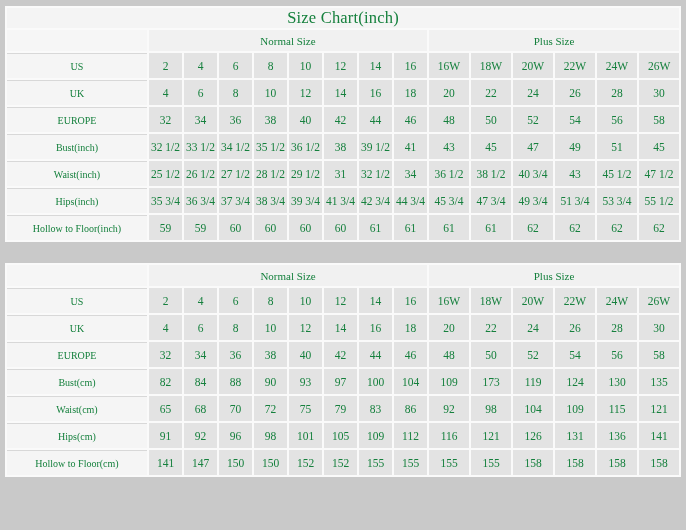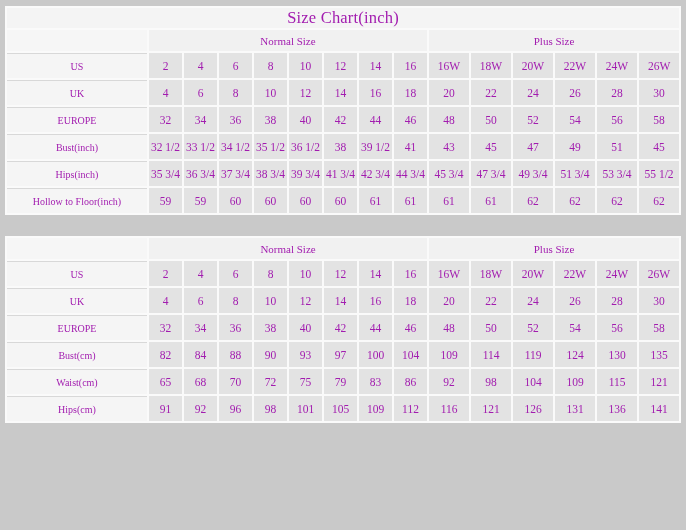--- a/index.html
+++ b/index.html
@@ -17,21 +17,21 @@
     display: flex;
     flex-direction: column;
     gap: 21px;
   }
   table.size-table {
     width: 676px;
     table-layout: fixed;
     border-collapse: separate;
     border-spacing: 2px;
     background: #fafafa;
-    color: #a21caf;
+    color: #15803d;
   }
   table.size-table th, table.size-table td {
     padding: 0;
     overflow: hidden;
     white-space: nowrap;
     text-align: center;
     font-weight: normal;
   }
   .title-cell {
     background: #f4f4f4;
@@ -155,20 +155,37 @@
           <td class="data-cell">39 1/2</td>
           <td class="data-cell">41</td>
           <td class="data-cell">43</td>
           <td class="data-cell">45</td>
           <td class="data-cell">47</td>
           <td class="data-cell">49</td>
           <td class="data-cell">51</td>
           <td class="data-cell">45</td>
         </tr>
         <tr>
+          <th class="row-label">Waist(inch)</th>
+          <td class="data-cell">25 1/2</td>
+          <td class="data-cell">26 1/2</td>
+          <td class="data-cell">27 1/2</td>
+          <td class="data-cell">28 1/2</td>
+          <td class="data-cell">29 1/2</td>
+          <td class="data-cell">31</td>
+          <td class="data-cell">32 1/2</td>
+          <td class="data-cell">34</td>
+          <td class="data-cell">36 1/2</td>
+          <td class="data-cell">38 1/2</td>
+          <td class="data-cell">40 3/4</td>
+          <td class="data-cell">43</td>
+          <td class="data-cell">45 1/2</td>
+          <td class="data-cell">47 1/2</td>
+        </tr>
+        <tr>
           <th class="row-label">Hips(inch)</th>
           <td class="data-cell">35 3/4</td>
           <td class="data-cell">36 3/4</td>
           <td class="data-cell">37 3/4</td>
           <td class="data-cell">38 3/4</td>
           <td class="data-cell">39 3/4</td>
           <td class="data-cell">41 3/4</td>
           <td class="data-cell">42 3/4</td>
           <td class="data-cell">44 3/4</td>
           <td class="data-cell">45 3/4</td>
@@ -279,21 +296,21 @@
           <th class="row-label">Bust(cm)</th>
           <td class="data-cell">82</td>
           <td class="data-cell">84</td>
           <td class="data-cell">88</td>
           <td class="data-cell">90</td>
           <td class="data-cell">93</td>
           <td class="data-cell">97</td>
           <td class="data-cell">100</td>
           <td class="data-cell">104</td>
           <td class="data-cell">109</td>
-          <td class="data-cell">114</td>
+          <td class="data-cell">173</td>
           <td class="data-cell">119</td>
           <td class="data-cell">124</td>
           <td class="data-cell">130</td>
           <td class="data-cell">135</td>
         </tr>
         <tr>
           <th class="row-label">Waist(cm)</th>
           <td class="data-cell">65</td>
           <td class="data-cell">68</td>
           <td class="data-cell">70</td>
@@ -319,16 +336,33 @@
           <td class="data-cell">105</td>
           <td class="data-cell">109</td>
           <td class="data-cell">112</td>
           <td class="data-cell">116</td>
           <td class="data-cell">121</td>
           <td class="data-cell">126</td>
           <td class="data-cell">131</td>
           <td class="data-cell">136</td>
           <td class="data-cell">141</td>
         </tr>
+        <tr>
+          <th class="row-label">Hollow to Floor(cm)</th>
+          <td class="data-cell">141</td>
+          <td class="data-cell">147</td>
+          <td class="data-cell">150</td>
+          <td class="data-cell">150</td>
+          <td class="data-cell">152</td>
+          <td class="data-cell">152</td>
+          <td class="data-cell">155</td>
+          <td class="data-cell">155</td>
+          <td class="data-cell">155</td>
+          <td class="data-cell">155</td>
+          <td class="data-cell">158</td>
+          <td class="data-cell">158</td>
+          <td class="data-cell">158</td>
+          <td class="data-cell">158</td>
+        </tr>
       </tbody>
   </table>
 
 </div>
 
 </body></html>

